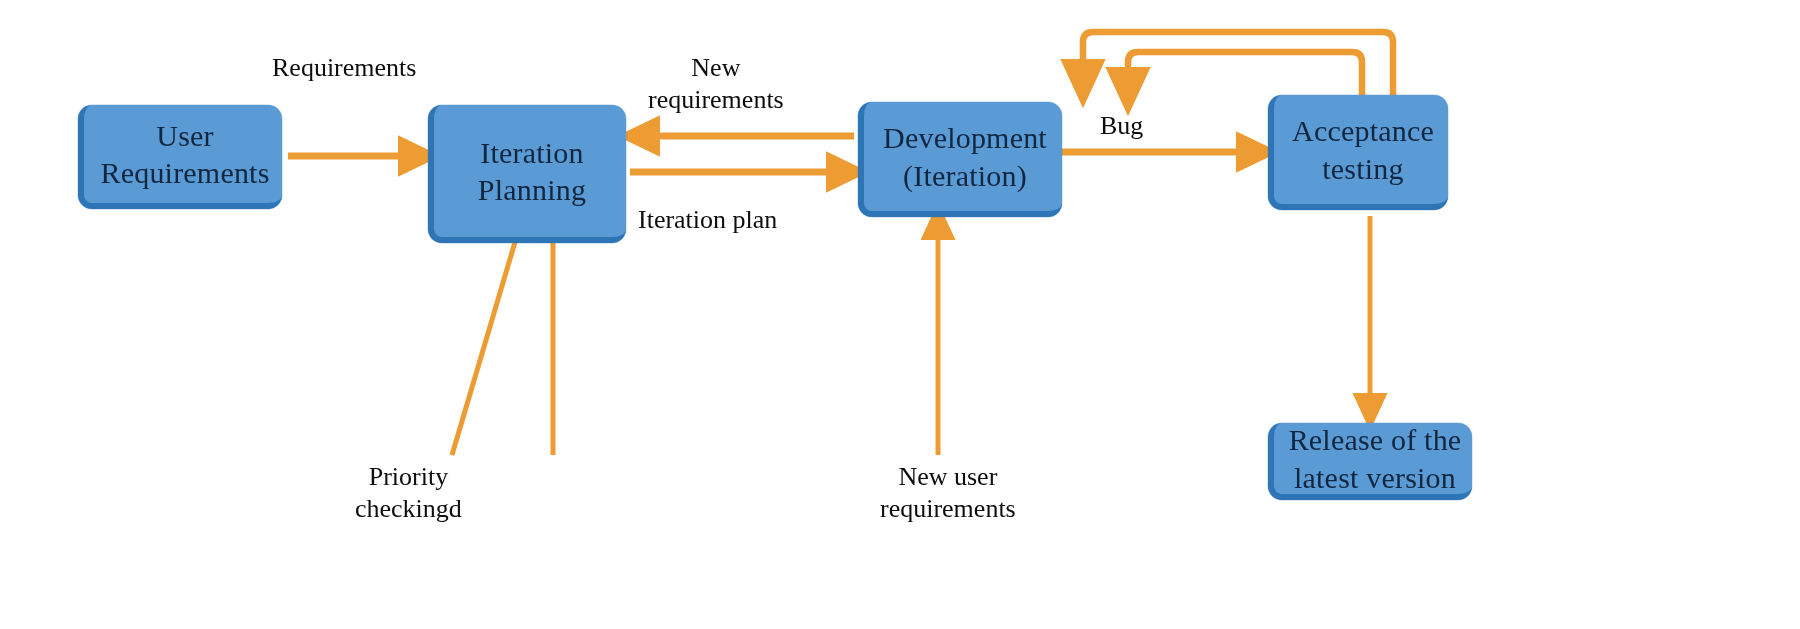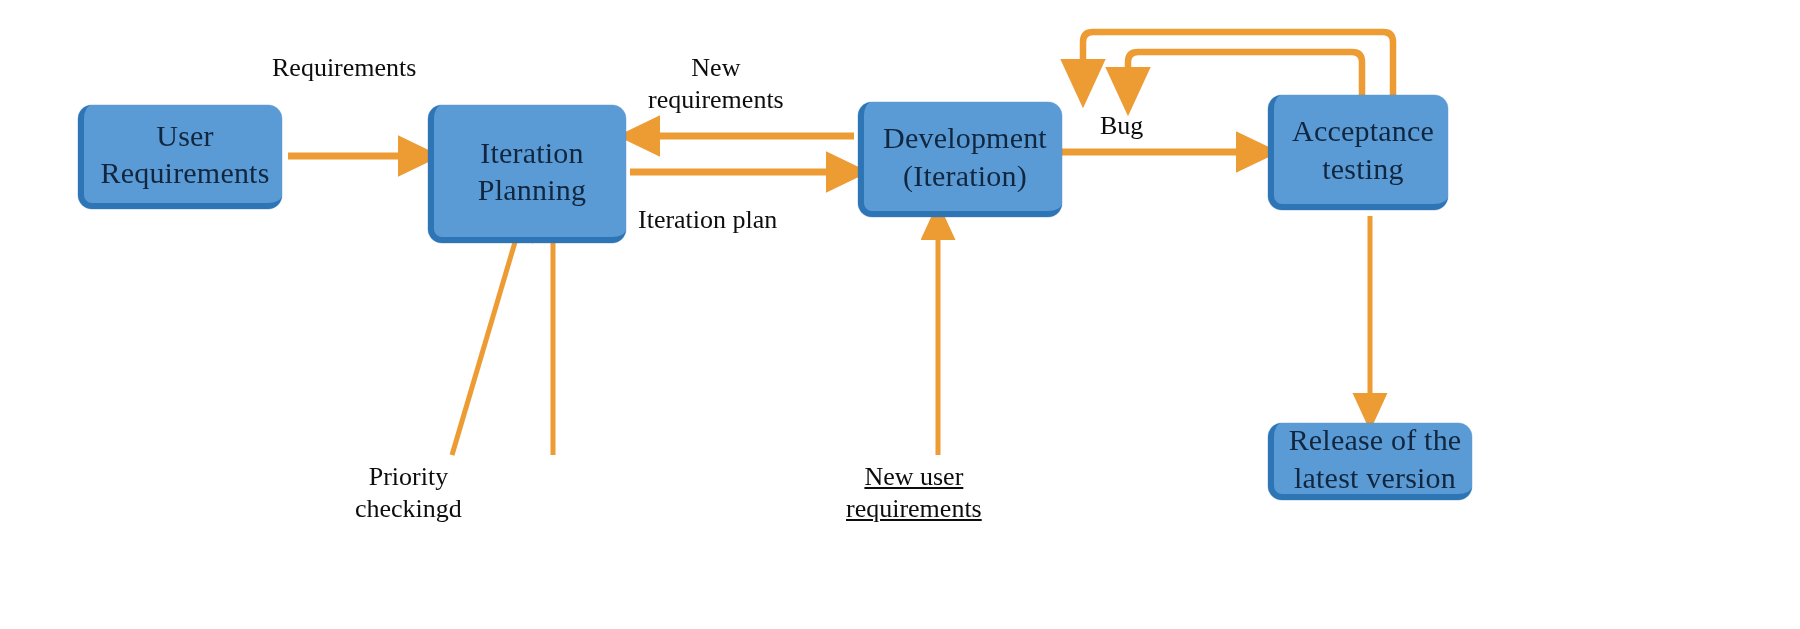--- a/index.html
+++ b/index.html
@@ -120,16 +120,16 @@
 latest version</span>
   </div>
 
   <div class="edge-label" style="left: 272px; top: 52px;">Requirements</div>
   <div class="edge-label" style="left: 648px; top: 52px;">New
 requirements</div>
   <div class="edge-label" style="left: 638px; top: 204px;">Iteration plan</div>
   <div class="edge-label" style="left: 1100px; top: 110px;">Bug</div>
   <div class="edge-label" style="left: 355px; top: 461px;">Priority
 checkingd</div>
-  <div class="edge-label" style="left: 846px; top: 461px; text-decoration: underline;">New user
+  <div class="edge-label" style="left: 880px; top: 461px;">New user
 requirements</div>
 
 </div>
 
 </body></html>

